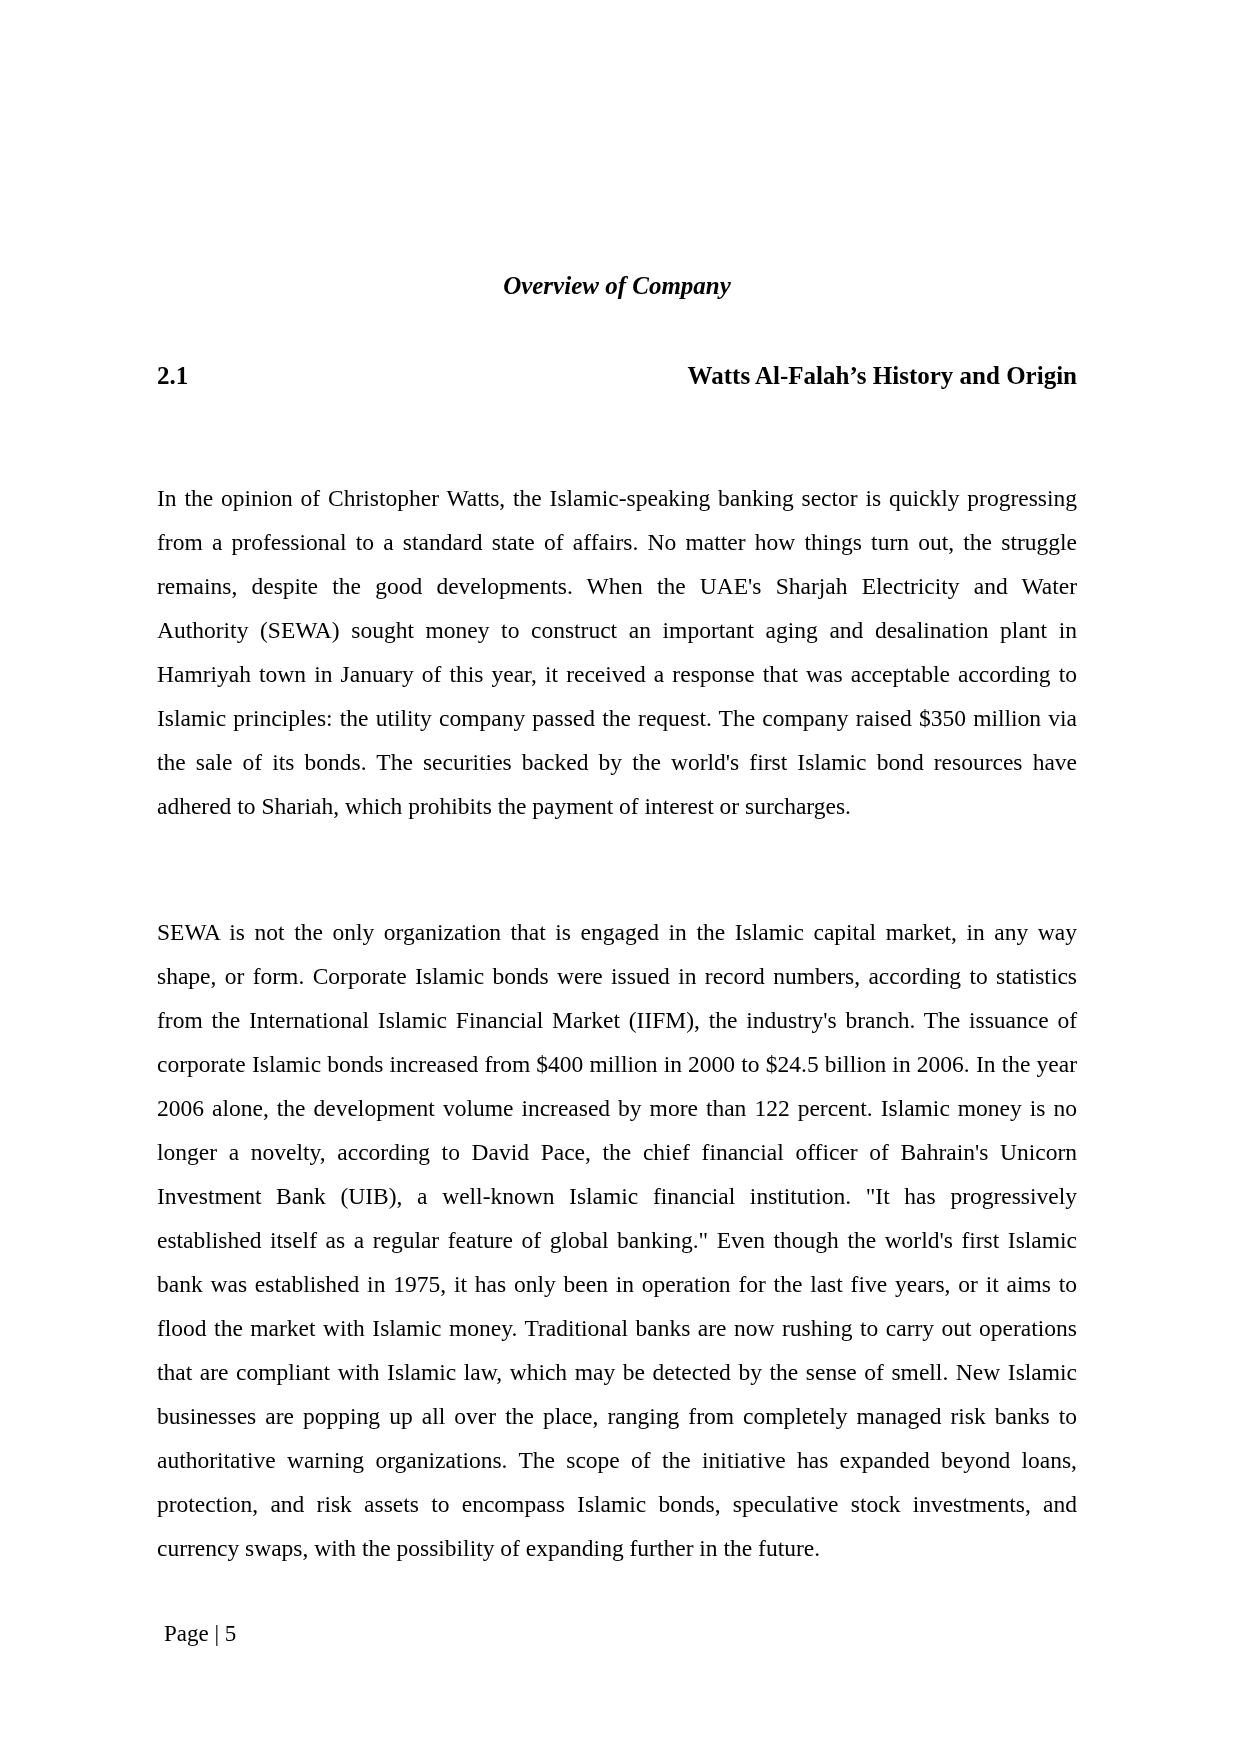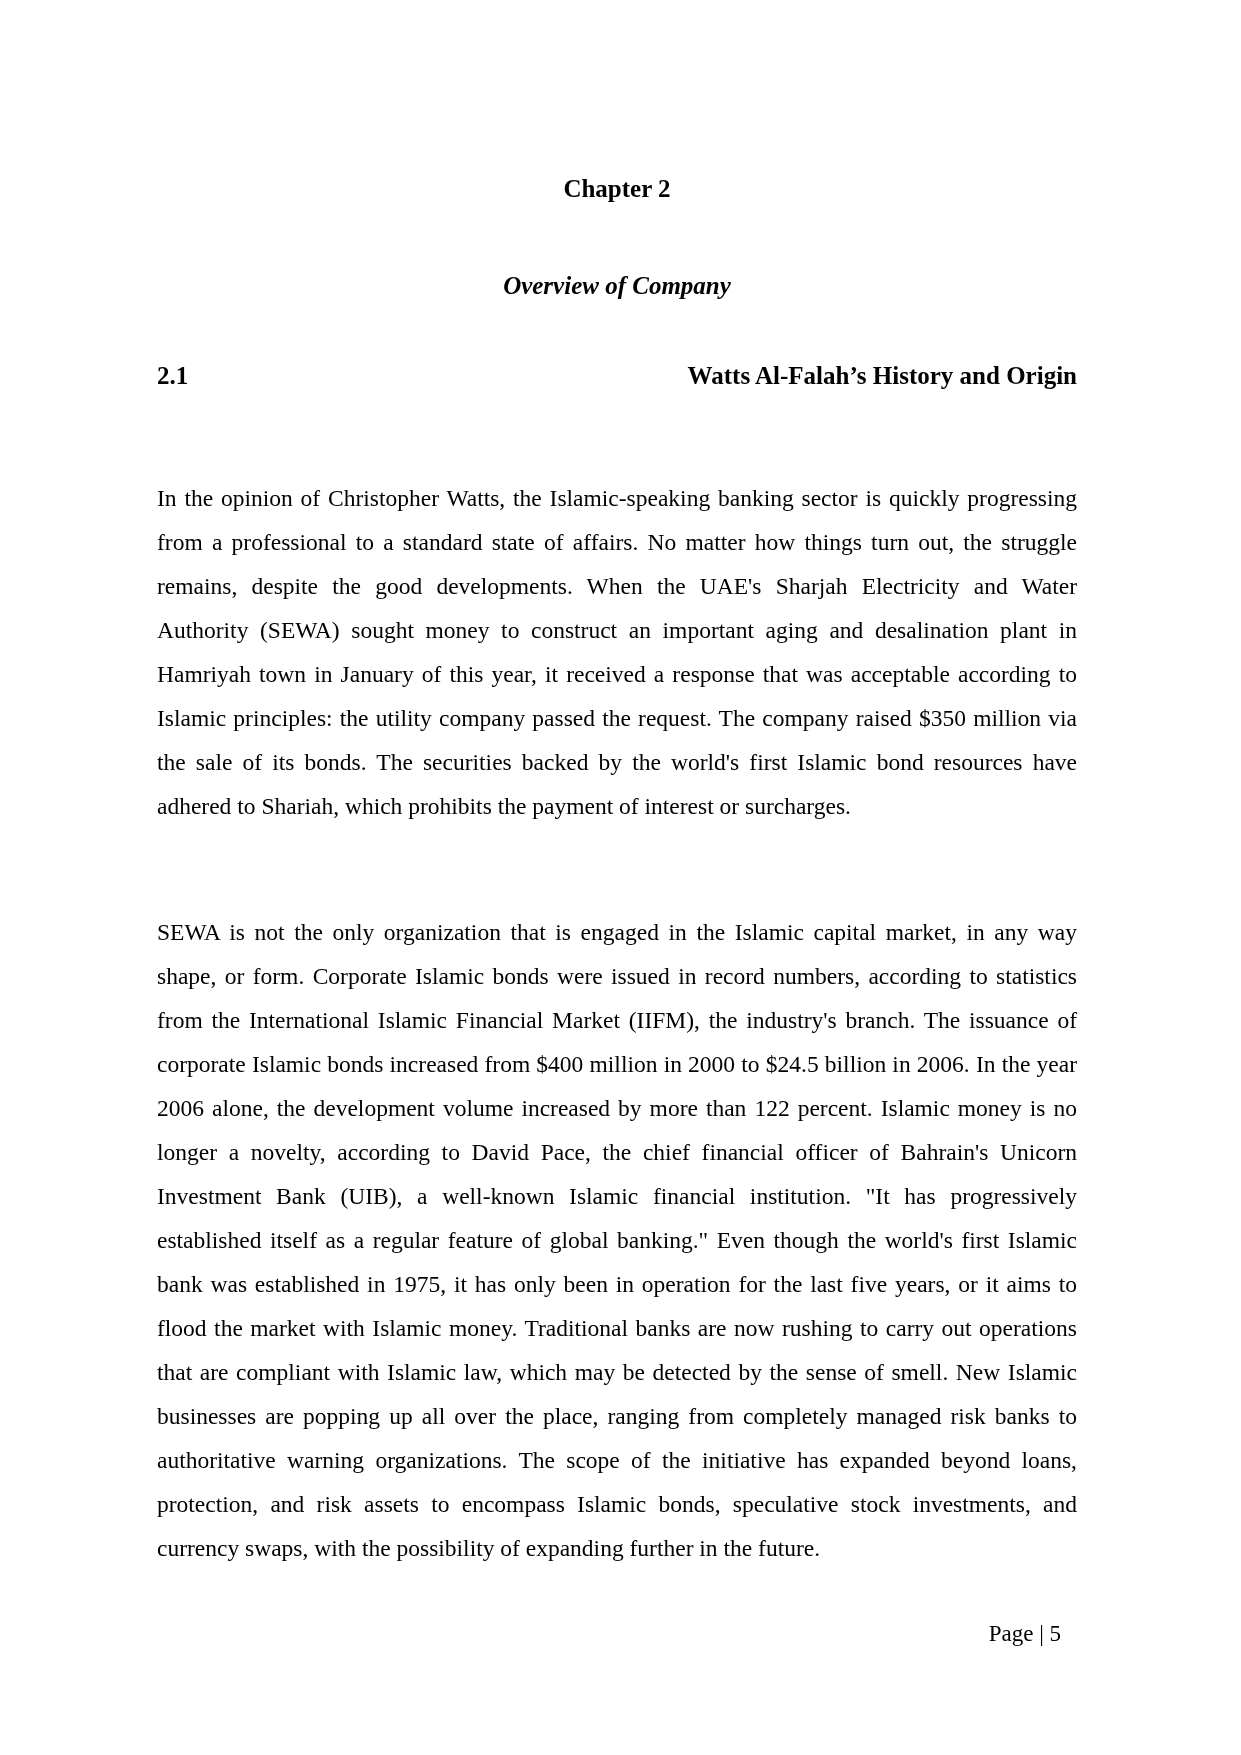--- a/index.html
+++ b/index.html
@@ -52,33 +52,32 @@
     font-size: 23.5px;
     line-height: 44px;
     text-align: justify;
     text-justify: inter-word;
   }
   .para-1 { top: 452px; }
   .para-2 { top: 886px; }
   .page-footer {
     position: absolute;
     top: 1619px;
-    left: 141px;
+    left: 164px;
     width: 920px;
-    text-align: right;
+    text-align: left;
     font-size: 23px;
     line-height: 30px;
   }
 </style>
 </head>
 <body>
 
 <div class="page">
 
-  <div class="col chapter-label">Chapter 2</div>
 
   <div class="col doc-title">Overview of Company</div>
 
   <div class="col section-heading">
     <span class="section-number">2.1</span>
     <span class="section-title">Watts Al-Falah’s History and Origin</span>
   </div>
 
   <p class="col body-para para-1">In the opinion of Christopher Watts, the Islamic-speaking banking sector is quickly progressing from a professional to a standard state of affairs. No matter how things turn out, the struggle remains, despite the good developments. When the UAE's Sharjah Electricity and Water Authority (SEWA) sought money to construct an important aging and desalination plant in Hamriyah town in January of this year, it received a response that was acceptable according to Islamic principles: the utility company passed the request. The company raised $350 million via the sale of its bonds. The securities backed by the world's first Islamic bond resources have adhered to Shariah, which prohibits the payment of interest or surcharges.</p>
 

